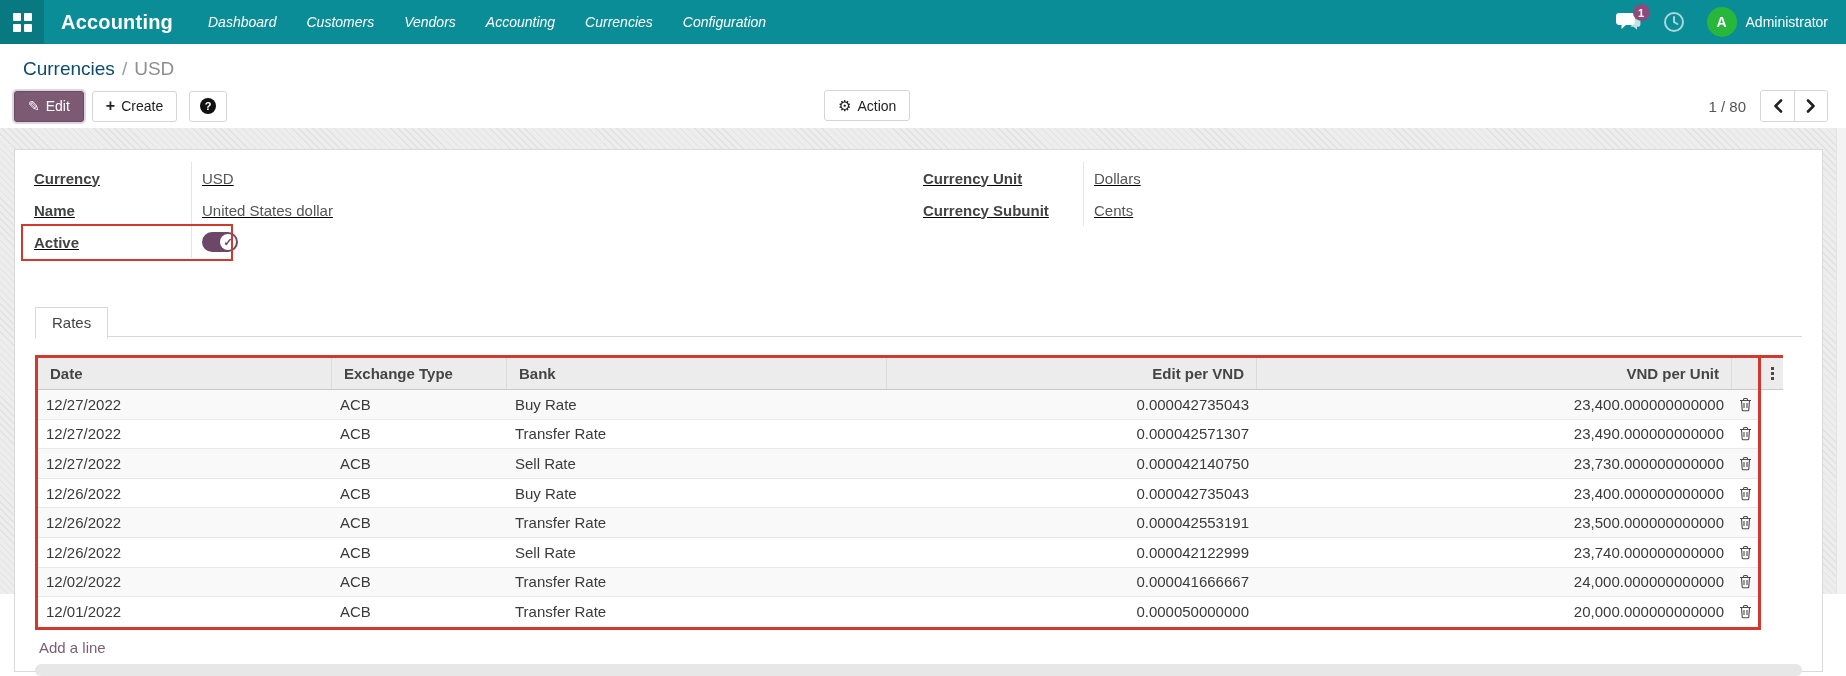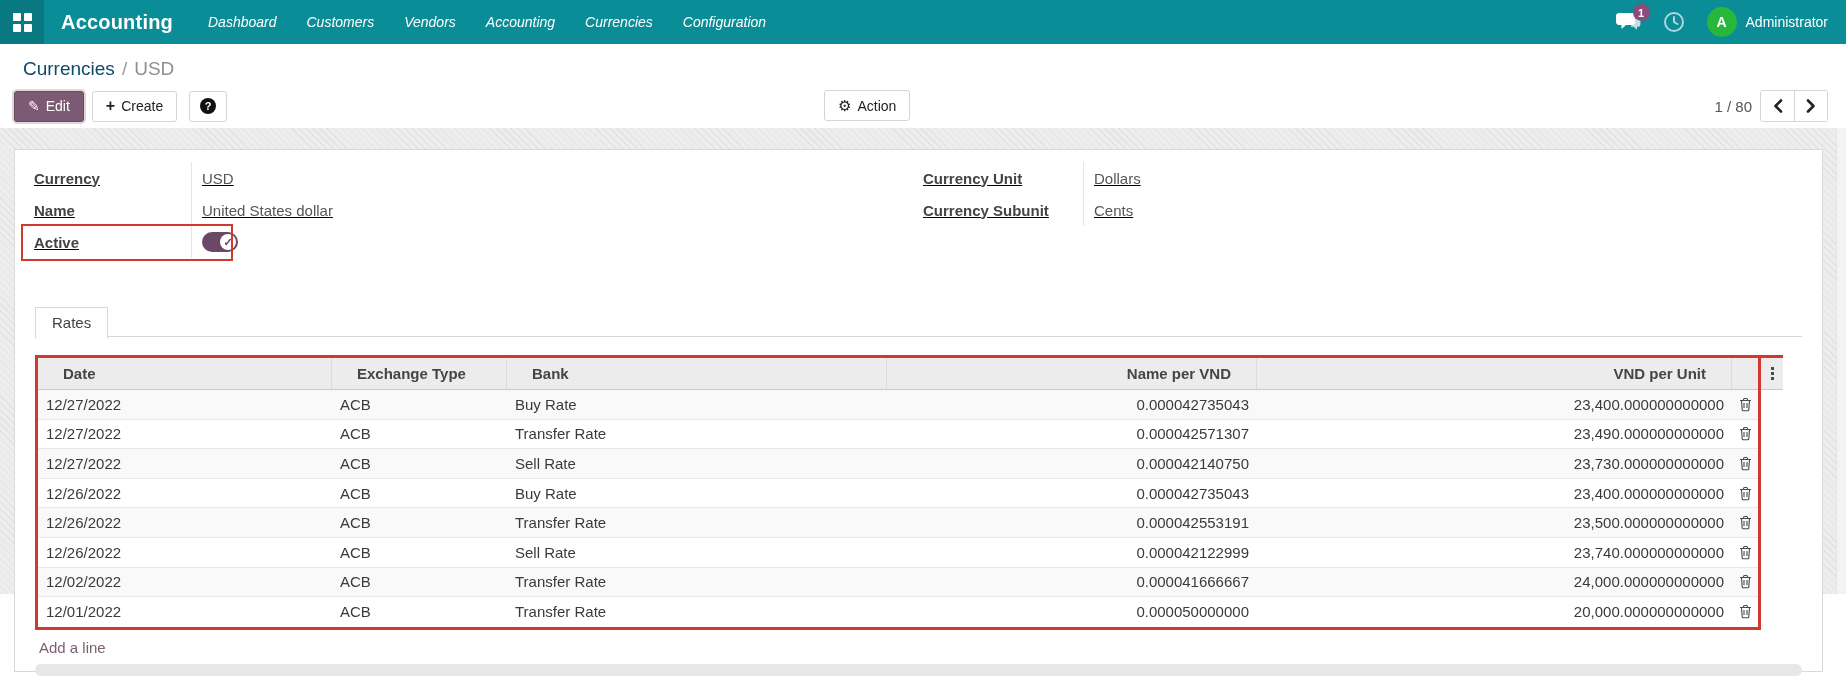--- a/index.html
+++ b/index.html
@@ -41,21 +41,21 @@
   .btn-edit { background:#7d5a74; border-color:#694b61; color:#fff;
     box-shadow:0 0 0 2px rgba(125,90,116,.25); margin-right:8px; }
   .btn-create { margin-right:12px; }
   .btn-help { width:38px; justify-content:center; padding:0; }
   .q-circle { width:16px; height:16px; border-radius:50%; background:#111; color:#fff;
     font-size:11px; font-weight:700; display:flex; align-items:center; justify-content:center; }
   .btn-action { position:absolute; left:824px; top:6px; }
   .gear { font-size:15px; line-height:1; }
   .pencil { font-size:14px; line-height:1; }
   .plus { font-size:16px; font-weight:700; line-height:1; }
-  .pager { margin-left:auto; display:flex; align-items:center; gap:8px; padding-right:18px; }
+  .pager { margin-left:auto; display:flex; align-items:center; gap:14px; padding-right:18px; }
   .pager-count { font-size:15px; color:#555; }
   .pager-btns { display:flex; border:1px solid #d5d5d5; border-radius:3px; overflow:hidden; }
   .pager-btn { width:33px; height:30px; background:#fff; display:flex; align-items:center;
     justify-content:center; cursor:pointer; }
   .pager-btn + .pager-btn { border-left:1px solid #d5d5d5; }
 
   
   .content { position:absolute; top:128px; left:0; right:0; bottom:0;
     background-color:#ededed;
     background-image:repeating-linear-gradient(45deg,#e2e2e2 0,#e2e2e2 1px,transparent 1px,transparent 5px); }
@@ -86,21 +86,21 @@
   .tab { display:inline-block; padding:6px 16px 7px 16px; font-size:15px; color:#444;
     background:#fff; border:1px solid #d8d8d8; border-bottom:none; position:relative; top:1px;
     cursor:pointer; border-bottom:1px solid #fff; height:32px; }
 
   
   .table-zone { position:relative; margin:18px 20px 0 20px; }
   .rates-table { width:1726px; border:3px solid #cf3a2c; }
   .thead, .trow { display:grid; grid-template-columns:294px 175px 380px 370px 475px 26px; }
   .thead { background:#ececec; height:32px; border-bottom:1px solid #c9c9c9; }
   .thead .hcell { font-size:15px; font-weight:600; color:#454545; display:flex; align-items:center;
-    padding:0 25px; border-right:1px solid #dcdcdc; cursor:pointer; white-space:nowrap; }
+    padding:0 12px; border-right:1px solid #dcdcdc; cursor:pointer; white-space:nowrap; }
   .thead .hcell:last-child { border-right:none; }
   .trow { height:29.6px; border-bottom:1px solid #e8e8e8; background:#fff; cursor:pointer; }
   .trow:nth-child(odd) { background:#f9f9f9; }
   .trow:last-child { border-bottom:none; }
   .tcell { font-size:15px; color:#3a3a3a; display:flex; align-items:center; padding:0 8px;
     white-space:nowrap; overflow:hidden; }
   .num, .tcell.c3, .tcell.c4, .hcell.num { justify-content:flex-end; text-align:right; }
   .tcell.cdel { padding:0; justify-content:center; }
   .header-stub { position:absolute; top:0; left:1726px; width:22px; height:35px; background:#ececec;
     border-bottom:1px solid #c9c9c9; border-top:3px solid #cf3a2c; display:flex; align-items:center;
@@ -233,21 +233,21 @@
       <div class="tabs">
         <div class="tab">Rates</div>
       </div>
 
       <div class="table-zone">
         <div class="rates-table">
           <div class="thead">
             <div class="hcell">Date</div>
             <div class="hcell">Exchange Type</div>
             <div class="hcell">Bank</div>
-            <div class="hcell num">Name per VND</div>
+            <div class="hcell num">Edit per VND</div>
             <div class="hcell num">VND per Unit</div>
             <div class="hcell"></div>
           </div>
           <div id="rates-body">
               <div class="trow">
                 <div class="tcell c0">12/27/2022</div>
                 <div class="tcell c1">ACB</div>
                 <div class="tcell c2">Buy Rate</div>
                 <div class="tcell c3">0.000042735043</div>
                 <div class="tcell c4">23,400.000000000000</div>

